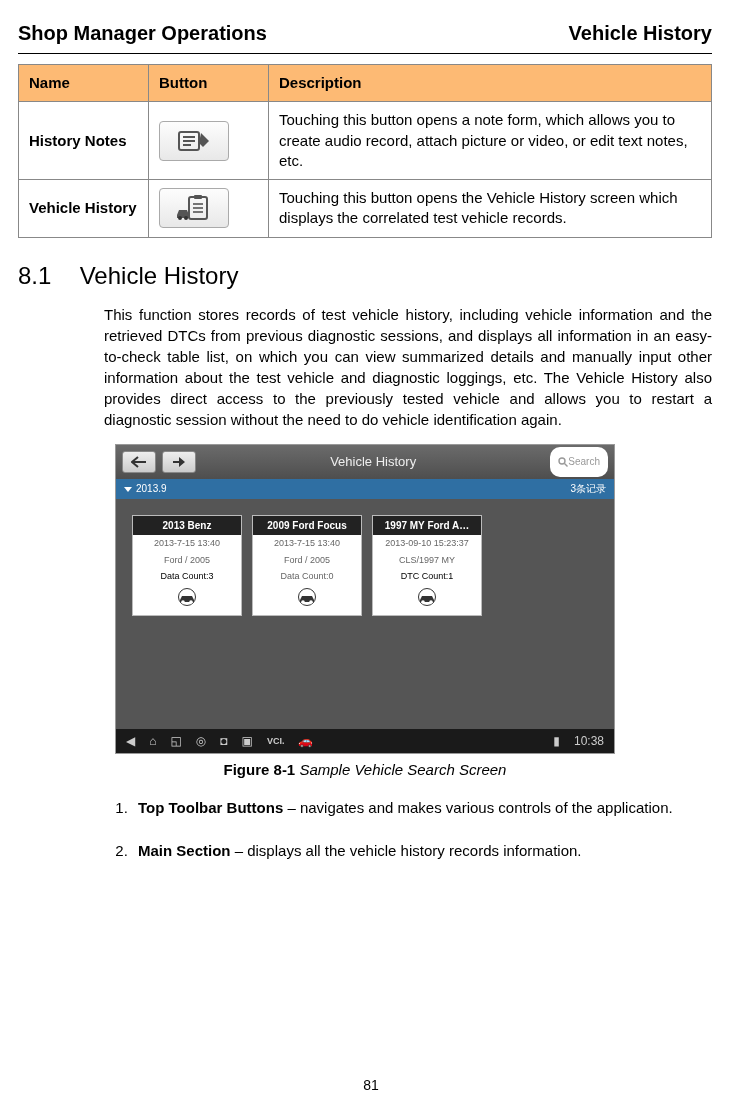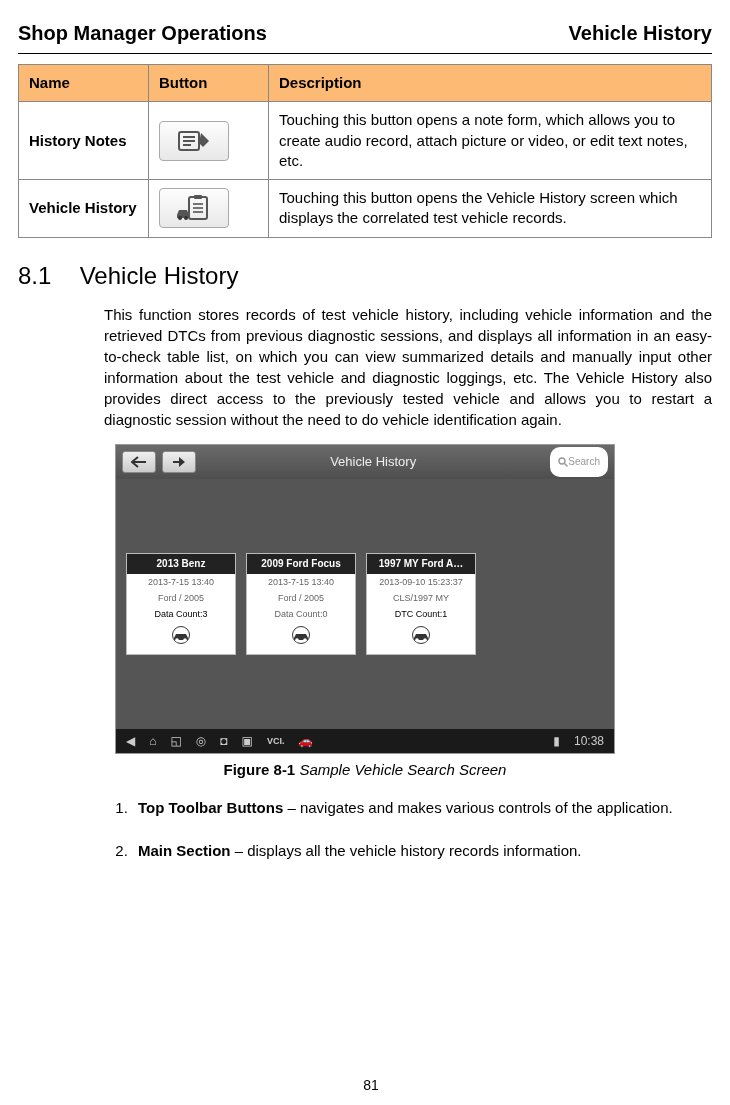--- a/index.html
+++ b/index.html
@@ -97,21 +97,21 @@
     width:34px; height:22px; border:1px solid #888; border-radius:3px;
     background:linear-gradient(#eee,#ccc);
     display:flex; align-items:center; justify-content:center; color:#333;
   }
   .dev-band {
     height:20px; background:#2f6fa3; color:#fff;
     display:flex; justify-content:space-between; align-items:center;
     padding:0 8px; font-size:10px;
   }
   .dev-band .dot{width:0;height:0;border-left:4px solid transparent;border-right:4px solid transparent;border-top:5px solid #fff;display:inline-block;margin-right:4px;}
-  .dev-main { flex:1; background:#555; padding:10px; display:flex; gap:10px; align-items:center; }
+  .dev-main { flex:1; background:#555; padding:16px; display:flex; gap:10px; align-items:flex-start; }
   .card {
     width:110px; background:#fff; border:1px solid #bbb;
     display:flex; flex-direction:column;
   }
   .card .ctitle { background:#222; color:#fff; font-weight:bold; padding:3px 4px; font-size:10px; white-space:nowrap; overflow:hidden; }
   .card .crow { padding:2px 4px; font-size:9px; color:#666; }
   .card .crow.black { color:#000; }
   .card .cicon { text-align:center; padding:4px 0 6px 0; color:#333; }
   .dev-bottom {
     height:24px; background:#1a1a1a; color:#ccc;
@@ -205,20 +205,24 @@
           </svg>
       </span>
       <span class="title">Vehicle History</span>
       <span class="search">
         <svg width="10" height="10" viewBox="0 0 10 10">
             <circle cx="4" cy="4" r="3" fill="none" stroke="#999" stroke-width="1.4"></circle>
             <line x1="6.5" y1="6.5" x2="9.5" y2="9.5" stroke="#999" stroke-width="1.4"></line>
           </svg>
         <span>Search</span>
       </span>
+    </div>
+    <div class="dev-band">
+      <span><span class="dot"></span><span>2013.9</span></span>
+      <span>3条记录</span>
     </div>
     <div class="dev-main">
       <div class="card">
         <div class="ctitle">2013 Benz</div>
         <div class="crow">2013-7-15 13:40</div>
         <div class="crow">Ford / 2005</div>
         <div class="crow black">Data Count:3</div>
         <div class="cicon">
           <svg width="30" height="18" viewBox="0 0 30 18">
               <circle cx="15" cy="9" r="8.5" fill="none" stroke="#333"></circle>

